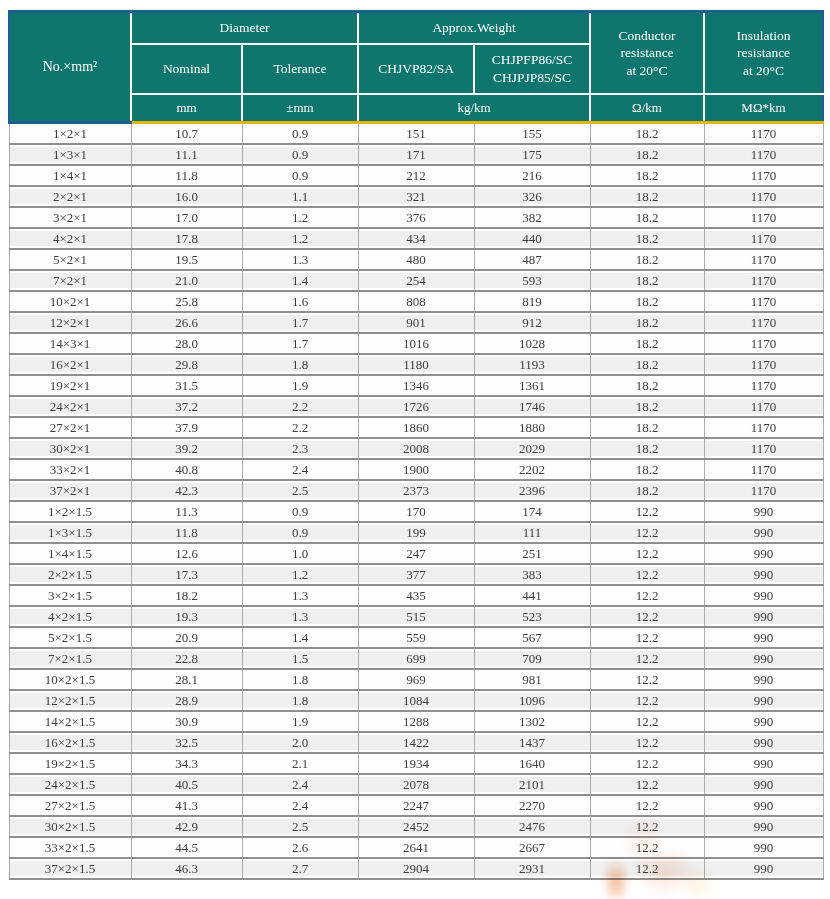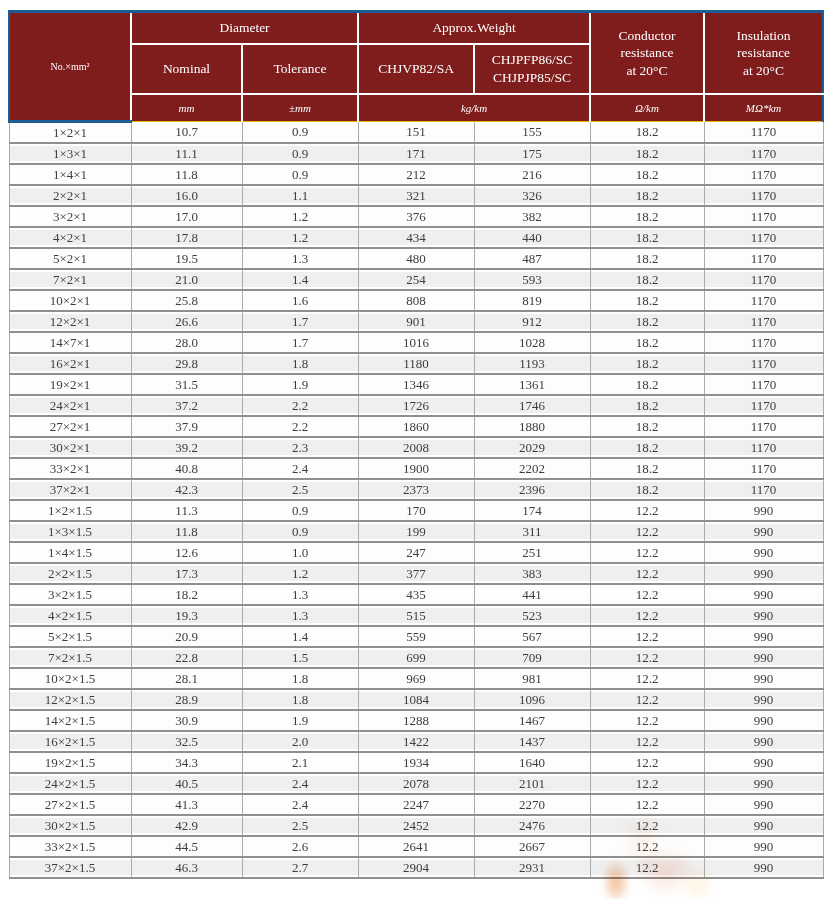--- a/index.html
+++ b/index.html
@@ -17,38 +17,38 @@
   table.spec-table {
     position: absolute;
     left: 8px;
     top: 10px;
     width: 814px;
     border-collapse: collapse;
     table-layout: fixed;
   }
   
   thead th {
-    background: #7f1d1d;
+    background: #0f766e;
     color: #ffffff;
     font-weight: normal;
     font-size: 13.5px;
     text-align: center;
     vertical-align: middle;
     border: 2px solid #ffffff;
     white-space: pre-line;
     line-height: 1.3;
     padding: 2px 2px;
   }
   thead tr.r1 th { height: 26px; border-top: 3px solid #1e5c91; }
   thead tr.r2 th { height: 44px; }
-  thead tr.r3 th { height: 22px; font-size: 11px; border-bottom: 1px solid #eab308; font-style: italic; }
+  thead tr.r3 th { height: 22px; font-size: 13px; border-bottom: 3px solid #eab308; }
   thead th.h-spec {
     border-left: 2px solid #1e5c91;
     border-bottom: 3px solid #1e5c91;
-    font-size: 10px;
+    font-size: 14px;
   }
   thead th.last { border-right: 2px solid #1e5c91; margin-left: 30px; }
   
   tbody td {
     height: 19px;
     text-align: center;
     vertical-align: middle;
     font-size: 13px;
     color: #3d3d3d;
     padding: 0 2px;
@@ -204,21 +204,21 @@
       <tr class="alt">
         <td>12×2×1</td>
         <td>26.6</td>
         <td>1.7</td>
         <td>901</td>
         <td>912</td>
         <td>18.2</td>
         <td>1170</td>
       </tr>
       <tr>
-        <td>14×7×1</td>
+        <td>14×3×1</td>
         <td>28.0</td>
         <td>1.7</td>
         <td>1016</td>
         <td>1028</td>
         <td>18.2</td>
         <td>1170</td>
       </tr>
       <tr class="alt">
         <td>16×2×1</td>
         <td>29.8</td>
@@ -289,21 +289,21 @@
         <td>170</td>
         <td>174</td>
         <td>12.2</td>
         <td>990</td>
       </tr>
       <tr class="alt">
         <td>1×3×1.5</td>
         <td>11.8</td>
         <td>0.9</td>
         <td>199</td>
-        <td>311</td>
+        <td>111</td>
         <td>12.2</td>
         <td>990</td>
       </tr>
       <tr>
         <td>1×4×1.5</td>
         <td>12.6</td>
         <td>1.0</td>
         <td>247</td>
         <td>251</td>
         <td>12.2</td>
@@ -370,21 +370,21 @@
         <td>1084</td>
         <td>1096</td>
         <td>12.2</td>
         <td>990</td>
       </tr>
       <tr>
         <td>14×2×1.5</td>
         <td>30.9</td>
         <td>1.9</td>
         <td>1288</td>
-        <td>1467</td>
+        <td>1302</td>
         <td>12.2</td>
         <td>990</td>
       </tr>
       <tr class="alt">
         <td>16×2×1.5</td>
         <td>32.5</td>
         <td>2.0</td>
         <td>1422</td>
         <td>1437</td>
         <td>12.2</td>

